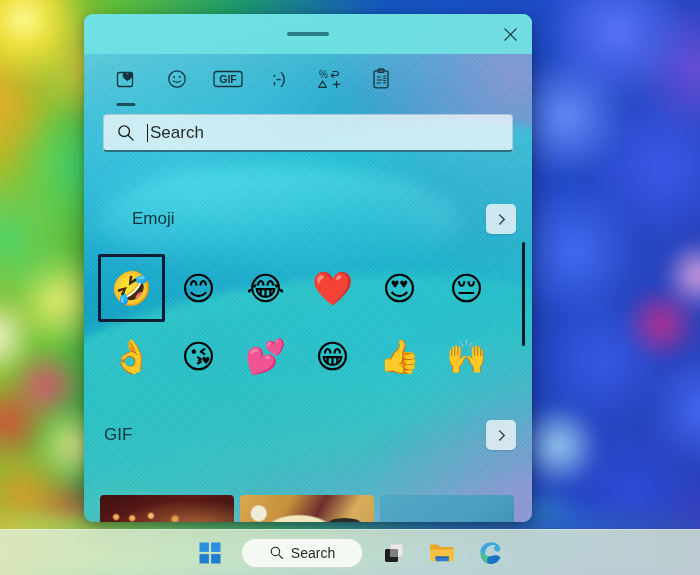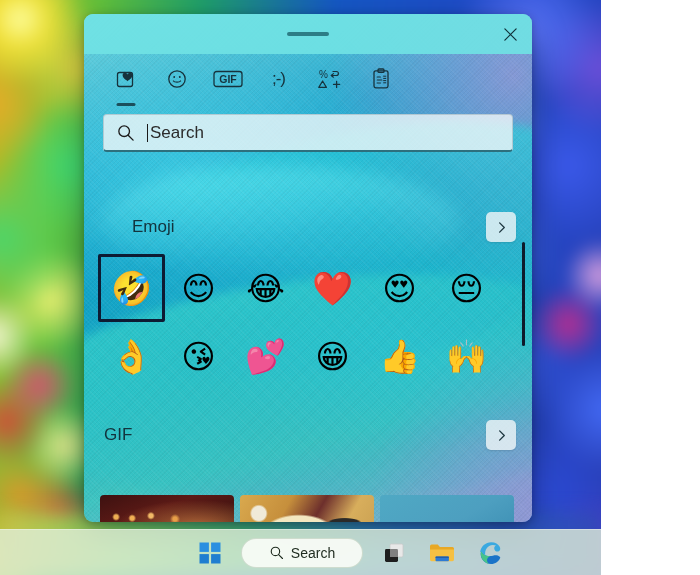--- a/index.html
+++ b/index.html
@@ -5,21 +5,21 @@
   * { box-sizing: border-box; margin: 0; padding: 0; }
   html, body {
     width: 700px; height: 575px;
     overflow: hidden;
     font-family: "Liberation Sans", sans-serif;
   }
 
   
   #desktop {
     position: relative;
-    width: 601px; height: 575px;
+    width: 700px; height: 575px;
     background: #1b3f8f;
     overflow: hidden;
   }
   .bokeh {
     position: absolute; inset: 0;
     background:
       
       radial-gradient(circle at 6% 6%,  rgba(255,255,160,0.98) 0px, rgba(250,230,60,0.85) 26px, rgba(215,180,30,0) 62px),
       radial-gradient(circle at 2% 20%, rgba(235,170,40,0.85) 0px, rgba(220,150,40,0) 58px),
       radial-gradient(circle at 14% 30%,rgba(60,220,120,0.9) 0px, rgba(40,190,100,0) 66px),
@@ -363,21 +363,21 @@
           <svg width="19" height="19" viewBox="0 0 20 20">
             <circle cx="8.6" cy="8.6" r="5.6" fill="none" stroke="#1c1c1c" stroke-width="1.4"></circle>
             <path d="M12.8 12.8 L18 18" stroke="#1c1c1c" stroke-width="1.4" stroke-linecap="round"></path>
           </svg>
         </span>
         <span id="search-caret"></span>
         <span id="search-placeholder">Search</span>
       </div>
     </div>
 
-    <div class="section-header" style="top:198px;padding-left:48px;">
+    <div class="section-header" style="top:190px;padding-left:48px;">
       <span class="section-title">Emoji</span>
       <span class="chevron-btn">
         <svg width="13" height="13" viewBox="0 0 14 14">
           <path d="M5 2 L10 7 L5 12" fill="none" stroke="#1e3740" stroke-width="1.4" stroke-linecap="round" stroke-linejoin="round"></path>
         </svg>
       </span>
     </div>
 
     <div id="emoji-grid">
         <div class="emoji-cell selected">🤣</div>

